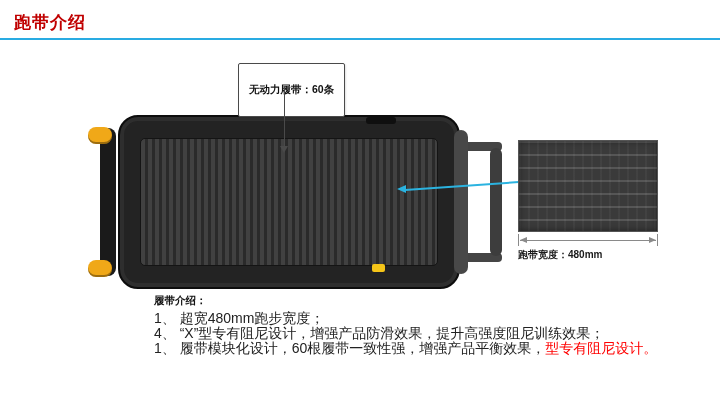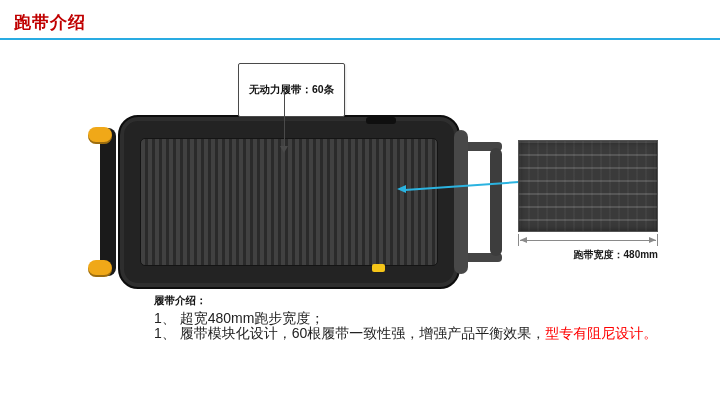--- a/index.html
+++ b/index.html
@@ -44,21 +44,21 @@
              box-shadow:inset 0 0 6px rgba(0,0,0,0.5); }
 
   
   .dim { position:absolute; left:518px; top:234px; width:140px; height:12px; }
   .dim-tick { position:absolute; top:0; width:1px; height:12px; background:#8a8a8a; }
   .dim-tick.left { left:0; } .dim-tick.right { right:0; }
   .dim-rule { position:absolute; left:2px; right:2px; top:6px; height:1px; background:#8a8a8a; }
   .dim-arrow { position:absolute; top:3px; width:0; height:0; border-top:3.5px solid transparent; border-bottom:3.5px solid transparent; }
   .dim-arrow.left { left:2px; border-right:7px solid #8a8a8a; }
   .dim-arrow.right { right:2px; border-left:7px solid #8a8a8a; }
-  .dim-caption { position:absolute; left:518px; top:248px; width:140px; text-align:right; font-size:10px; font-weight:bold; color:#1a1a1a; }
+  .dim-caption { position:absolute; left:518px; top:248px; width:140px; text-align:left; font-size:10px; font-weight:bold; color:#1a1a1a; }
 
   
   .intro { position:absolute; left:128px; top:294px; width:520px;margin-left:26px; }
   .intro-heading { font-size:10.5px; font-weight:bold; color:#111; margin-bottom:3px; }
   .intro-item { font-size:14px; color:#222; line-height:15px; white-space:nowrap; }
   .red-text { color:#ff0000; }
 </style>
 </head>
 <body>
 
@@ -97,16 +97,17 @@
     <div class="dim-tick right"></div>
     <div class="dim-rule"></div>
     <div class="dim-arrow left"></div>
     <div class="dim-arrow right"></div>
   </div>
   <div class="dim-caption">跑带宽度：480mm</div>
 
   <div class="intro">
     <div class="intro-heading">履带介绍：</div>
     <div class="intro-item">1、  超宽480mm跑步宽度；</div>
+    <div class="intro-item">4、  “X”型专有阻尼设计，增强产品防滑效果，提升高强度阻尼训练效果；</div>
     <div class="intro-item"><span>1、  履带模块化设计，60根履带一致性强，增强产品平衡效果，</span><span class="red-text">型专有阻尼设计。</span></div>
   </div>
 
 </div>
 
 </body></html>

